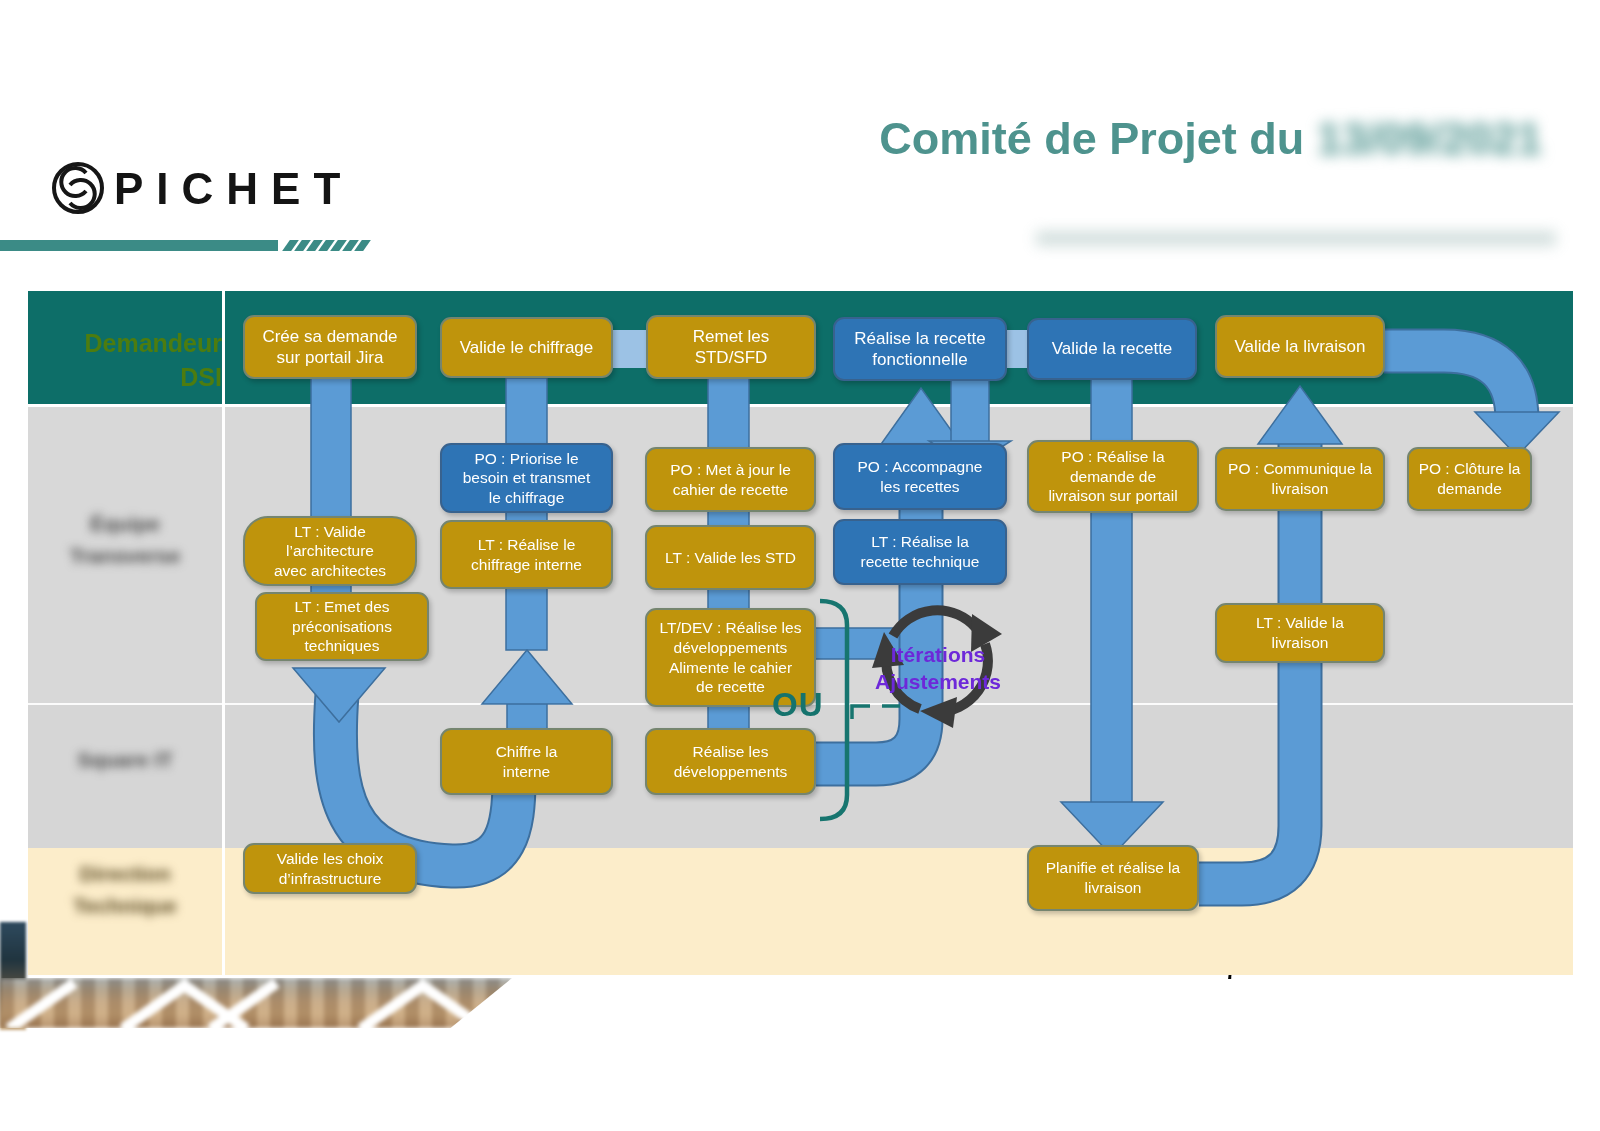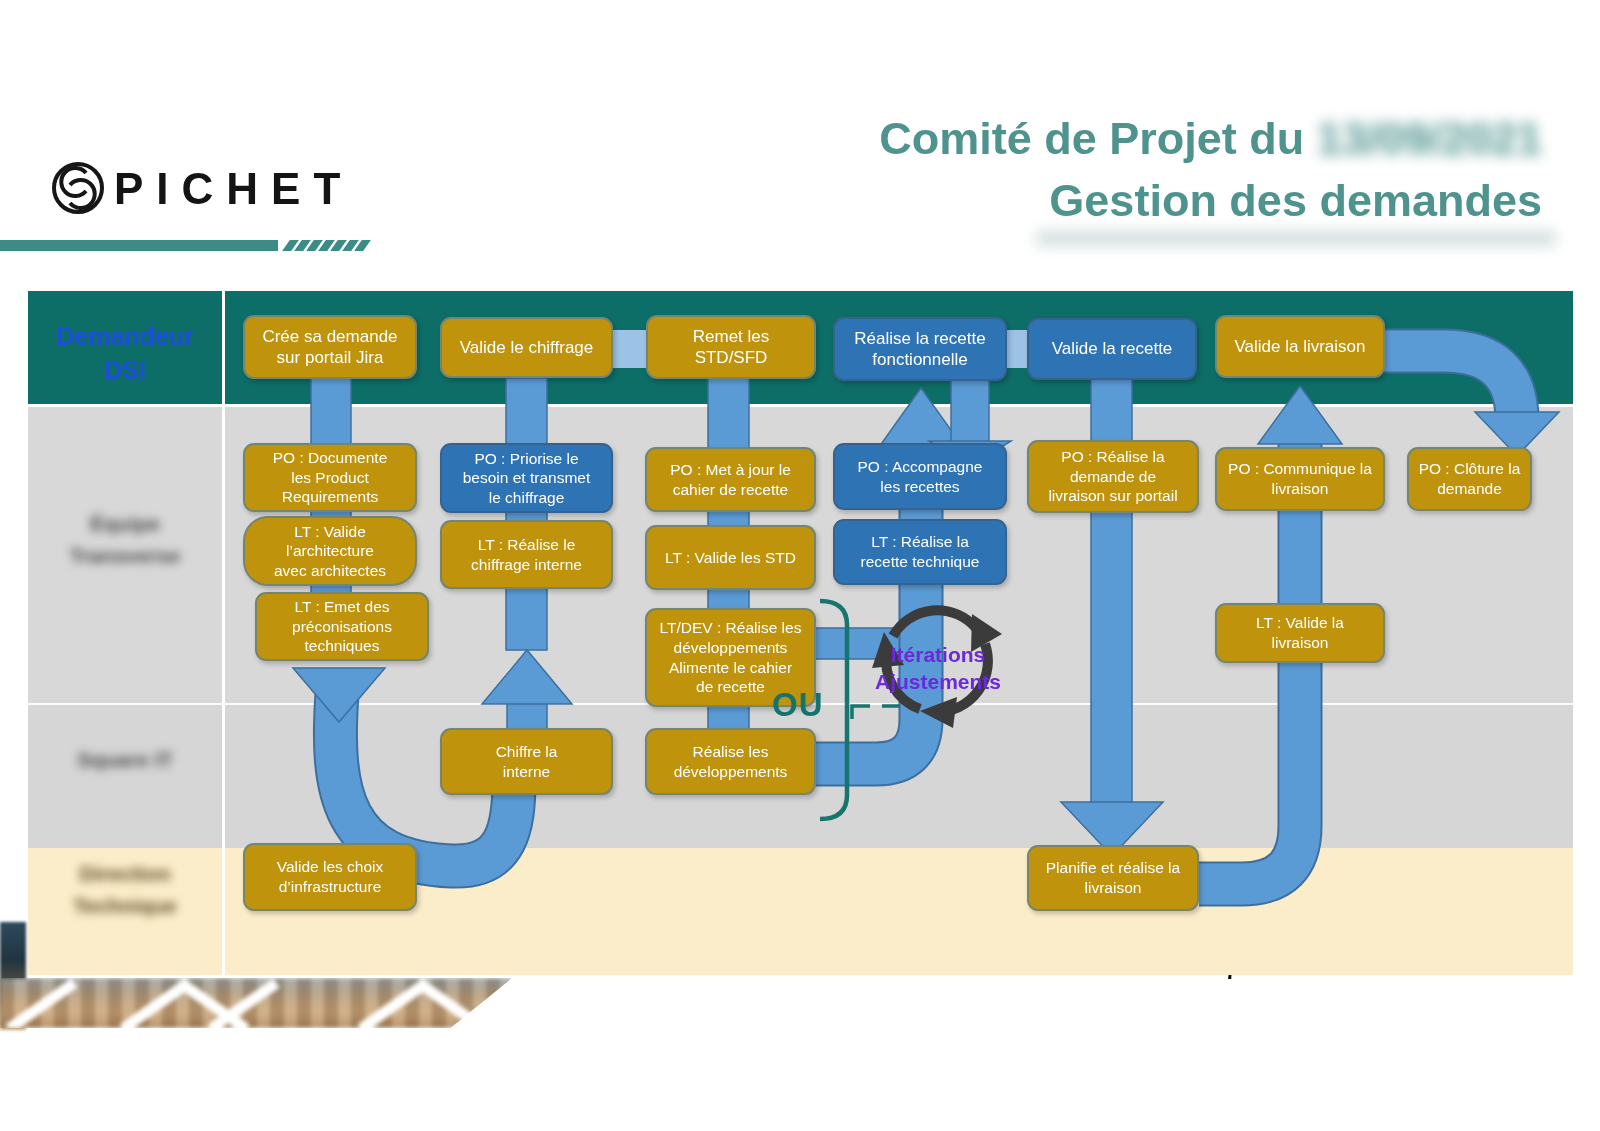--- a/index.html
+++ b/index.html
@@ -27,21 +27,21 @@
   #lane-transverse{top:115px;height:298px;background:#d8d8d8;}
   #lane-squareit{top:413px;height:144px;background:#d6d6d6;}
   #lane-dirtech{top:557px;height:127px;background:#fcedca;}
   #vline{position:absolute;left:194px;top:0;width:3px;height:684px;background:#fff;z-index:2;}
   .hline{position:absolute;left:0;width:100%;background:#fff;z-index:2;}
   #hline1{top:113px;height:3px;}
   #hline2{top:412px;height:2px;opacity:.9;}
 
   .lane-label{position:absolute;left:28px;width:194px;text-align:center;z-index:4;
               white-space:pre-line;font-weight:bold;}
-  #label-demandeur{top:320px;color:#1d4ed8;font-size:25px;line-height:1.35;}
+  #label-demandeur{top:327px;color:#4d7c0f;font-size:25px;line-height:1.35;text-align:right;}
   .blurred{filter:blur(5px);}
   #label-transverse{top:508px;color:#4a4a4a;font-size:21px;line-height:1.5;}
   #label-squareit{top:748px;color:#4a4a4a;font-size:21px;}
   #label-dirtech{top:858px;color:#57461f;font-size:21px;line-height:1.5;}
 
   
   #pipes{position:absolute;left:0;top:0;z-index:3;}
   .pipe{fill:#5b9bd5;stroke:#3d6f9e;stroke-width:1.5;}
   .pipe-o{fill:none;stroke:#3d6f9e;stroke-width:45;}
   .pipe-i{fill:none;stroke:#5b9bd5;stroke-width:41;}
@@ -76,21 +76,21 @@
   #box-b7{left:645px;top:525px;width:171px;height:65px;}
   #box-b8{left:645px;top:608px;width:171px;height:99px;}
   #box-b9{left:833px;top:443px;width:174px;height:67px;}
   #box-b10{left:833px;top:519px;width:174px;height:66px;}
   #box-b11{left:1027px;top:440px;width:172px;height:73px;}
   #box-b12{left:1215px;top:447px;width:170px;height:64px;}
   #box-b13{left:1215px;top:603px;width:170px;height:60px;}
   #box-b14{left:1407px;top:447px;width:125px;height:64px;}
   #box-b15{left:440px;top:728px;width:173px;height:67px;}
   #box-b16{left:645px;top:728px;width:171px;height:67px;}
-  #box-b17{left:243px;top:843px;width:174px;height:68px;}
+  #box-b17{left:243px;top:843px;width:174px;height:51px;}
   #box-b18{left:1027px;top:845px;width:172px;height:66px;}
 
   
   #ou-label{position:absolute;left:772px;top:686px;z-index:6;color:#15736d;
             font-weight:bold;font-size:33px;letter-spacing:1px;}
   #iter-label{position:absolute;left:850px;top:641px;width:176px;z-index:6;text-align:center;
               color:#6d28d9;font-weight:bold;font-size:21px;line-height:1.3;white-space:pre-line;}
 
   
   #page-number{position:absolute;left:1222px;top:948px;z-index:0;color:#000;font-size:34px;}
@@ -131,21 +131,20 @@
   <div class="stripe" style="left:286px;"></div>
   <div class="stripe" style="left:298px;"></div>
   <div class="stripe" style="left:310px;"></div>
   <div class="stripe" style="left:322px;"></div>
   <div class="stripe" style="left:334px;"></div>
   <div class="stripe" style="left:346px;"></div>
   <div class="stripe" style="left:358px;"></div>
 
   <div id="title">
     <div><span>Comité de Projet du </span><span class="blur-date">13/09/2021</span></div>
-    <div>Gestion des demandes</div>
   </div>
   <div id="title-streak"></div>
 
   <div id="diagram">
     <div class="lane" id="lane-header"></div>
     <div class="lane" id="lane-transverse"></div>
     <div class="lane" id="lane-squareit"></div>
     <div class="lane" id="lane-dirtech"></div>
     <div id="vline"></div>
     <div class="hline" id="hline1"></div>
@@ -210,23 +209,20 @@
   <div class="bx gold hdr" id="box-h1">Crée sa demande
 sur portail Jira</div>
   <div class="bx gold hdr" id="box-h2">Valide le chiffrage</div>
   <div class="bx gold hdr" id="box-h3">Remet les
 STD/SFD</div>
   <div class="bx blue hdr" id="box-h4">Réalise la recette
 fonctionnelle</div>
   <div class="bx blue hdr" id="box-h5">Valide la recette</div>
   <div class="bx gold hdr" id="box-h6">Valide la livraison</div>
 
-  <div class="bx gold" id="box-b1">PO : Documente
-les Product
-Requirements</div>
   <div class="bx gold" id="box-b2">LT : Valide
 l’architecture
 avec architectes</div>
   <div class="bx gold" id="box-b3">LT : Emet des
 préconisations
 techniques</div>
   <div class="bx blue" id="box-b4">PO : Priorise le
 besoin et transmet
 le chiffrage</div>
   <div class="bx gold" id="box-b5">LT : Réalise le

